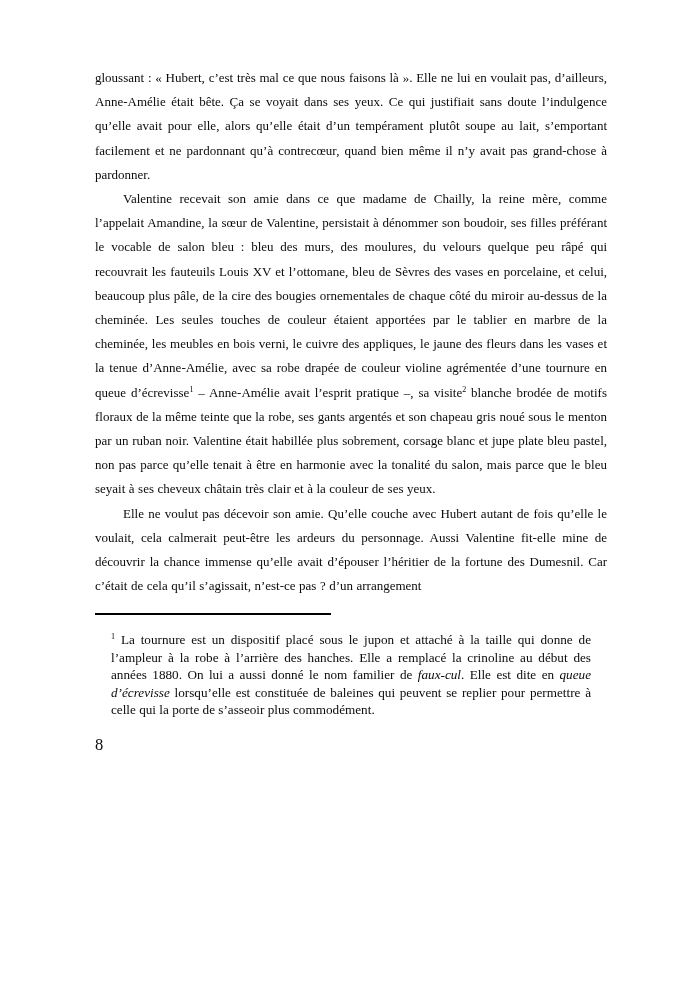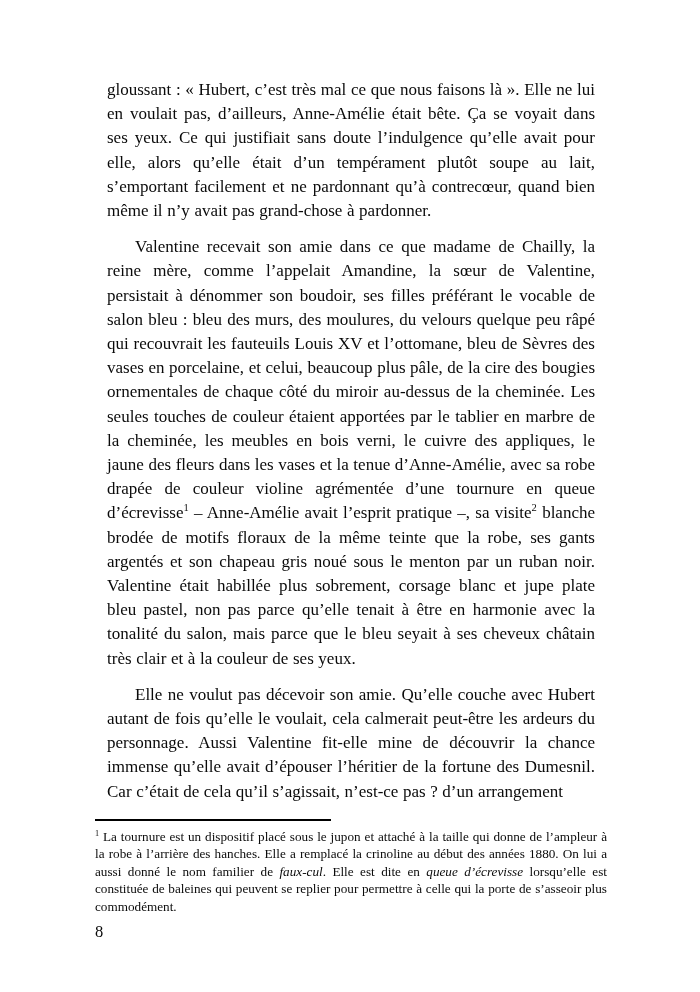--- a/index.html
+++ b/index.html
@@ -16,22 +16,22 @@
     color: #0a0a0a;
     overflow: hidden;
   }
   .content {
     position: absolute;
     left: 95px;
     top: 66px;
     width: 512px;
   }
   p.para {
-    margin: 12px;
-    font-size: 17px;
+    margin: 0;
+    font-size: 13px;
     line-height: 24.2px;
     text-align: justify;
     hyphens: none;
     word-spacing: 0.02em;
     font-family: Liberation Serif, serif;
   }
   p.para.indent {
     text-indent: 28px;
   }
   p.para sup, .footnote sup {
@@ -39,21 +39,21 @@
     vertical-align: super;
     line-height: 0;
   }
   .footnote-sep {
     width: 236px;
     border: none;
     border-top: 2px solid #000000;
     margin: 15px 0 7px 0;
   }
   .footnote {
-    margin: 0;
+    margin: 16px;
     font-size: 13.2px;
     line-height: 17.5px;
     text-align: justify;
     hyphens: none;
   }
   .footnote em {
     font-style: italic;
   }
   .page-number {
     margin-top: 7px;

